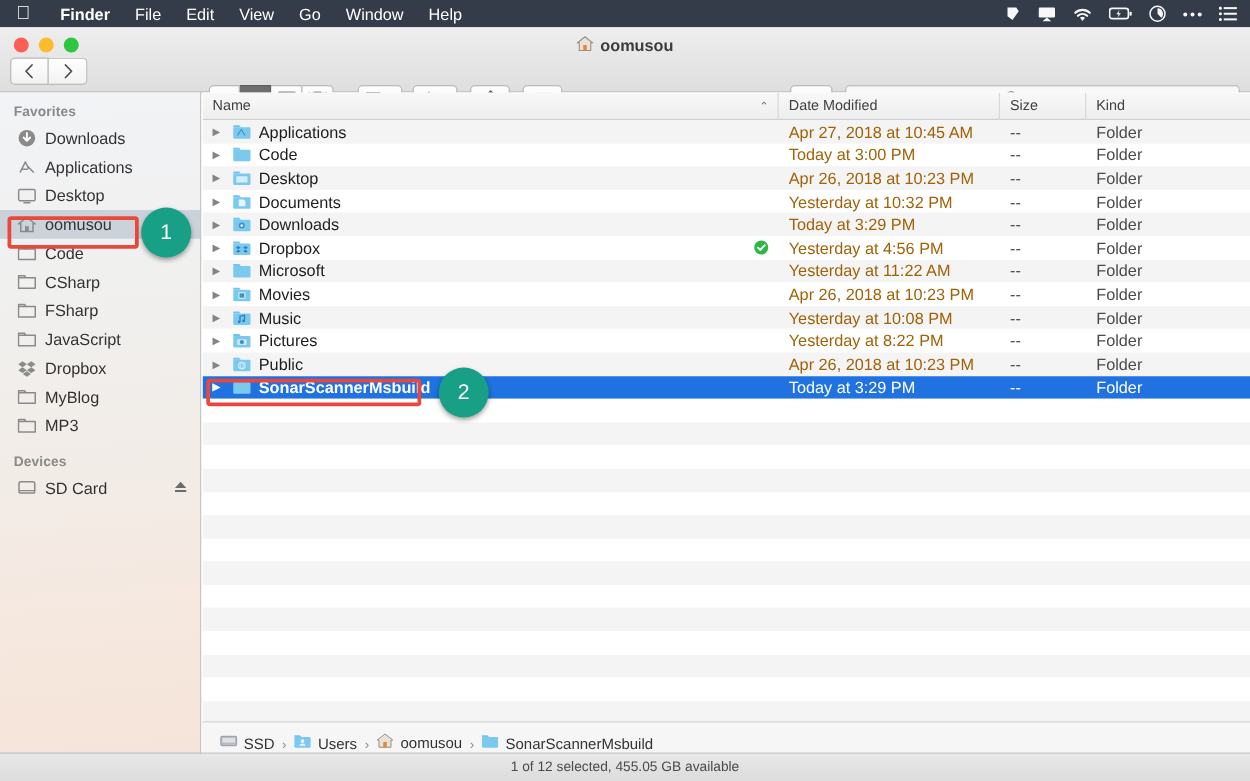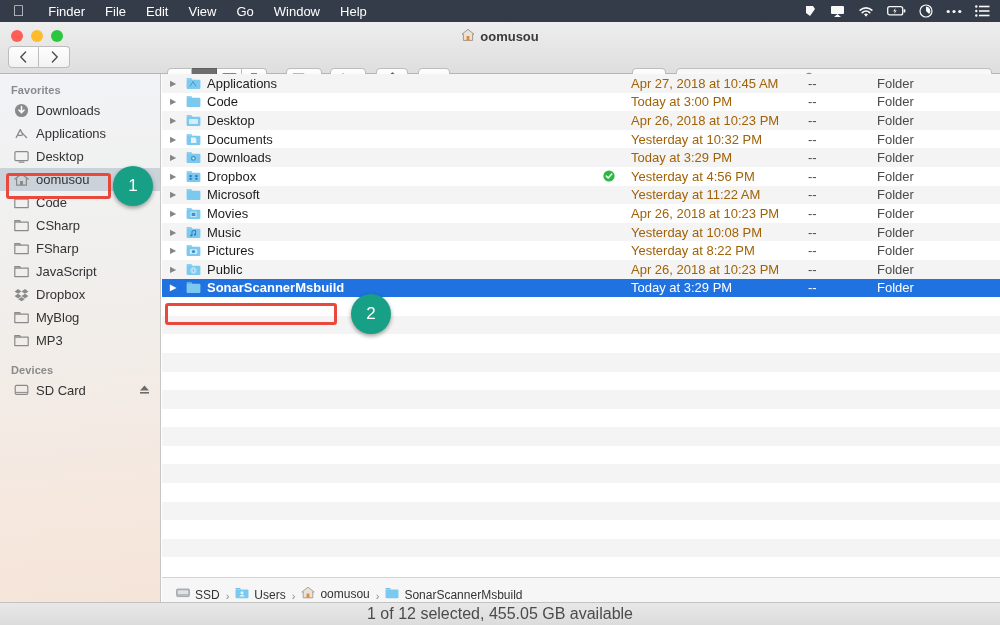--- a/index.html
+++ b/index.html
@@ -15,21 +15,21 @@
   
   .menubar {
     position:absolute; top:0; left:0; width:1000px; height:22px;
     background:#333c48;
     display:flex; align-items:center;
     color:#ffffff; font-size:13px;
   }
   .menubar-left { display:flex; align-items:center; }
   .apple-logo { padding:0 14px 0 13px; font-size:15px; line-height:1; position:relative; top:-1px; }
   .menu-item { padding:0 10px; white-space:nowrap; }
-  .menu-item.bold { font-weight:normal; }
+  .menu-item.bold { font-weight:bold; }
   .menubar-right { margin-left:auto; display:flex; align-items:center; padding-right:10px; gap:13px; }
   .mb-icon { display:flex; align-items:center; justify-content:center; opacity:.97; }
 
   
   .window { position:absolute; top:22px; left:0; width:1000px; height:603px; background:#fff; }
 
   
   .titlebar {
     position:absolute; top:0; left:0; width:1000px; height:52px;
     background:linear-gradient(180deg,#eeeeee 0%, #dedede 100%);
@@ -150,21 +150,21 @@
     font-size:12px; color:#333;
   }
   .crumb { display:flex; align-items:center; gap:5px; }
   .crumb-sep { color:#8a8a8a; font-size:11px; padding:0 1px; }
 
   .statusbar {
     position:absolute; left:0; top:580px; width:1000px; height:23px;
     background:linear-gradient(180deg,#e8e8e8,#dcdcdc);
     border-top:1px solid #c2c2c2;
     display:flex; align-items:center; justify-content:center;
-    font-size:16px; color:#4b4b4b;
+    font-size:11px; color:#4b4b4b;
   }
 
   
   .annot-box {
     position:absolute; border:3px solid #ea483c; border-radius:3px;
     pointer-events:none;
   }
   #annot-box-sidebar { left:6px; top:173px; width:105px; height:26px; }
   #annot-box-row     { left:165px; top:303px; width:172px; height:22px; }
   .annot-badge {
@@ -497,20 +497,35 @@
           <svg width="11" height="11" viewBox="0 0 11 11">
               <path d="M5.5 1.4 L10 6.4 L1 6.4 Z" fill="#6b6b6b"></path>
               <rect x="1" y="8" width="9" height="1.6" fill="#6b6b6b"></rect>
             </svg>
         </span>
       </div>
     </div>
 
     <div class="filelist">
 
+      <div class="col-head">
+        <div class="ch name">
+          <span>Name</span>
+          <span class="sortcaret">⌃</span>
+        </div>
+        <div class="ch date">
+          <span>Date Modified</span>
+        </div>
+        <div class="ch size">
+          <span>Size</span>
+        </div>
+        <div class="ch kind">
+          <span>Kind</span>
+        </div>
+      </div>
 
       <div class="row odd">
         <div class="cell c-name">
           <span class="disclosure">▶</span>
           <span class="f-icon">
             <svg width="15" height="13" viewBox="0 0 15 13">
                 <path d="M0.6 2.8 L0.6 1.2 L5.4 1.2 L6.6 2.8 Z" fill="#6fc3ee"></path>
                 <rect x="0.6" y="2.8" width="13.8" height="9.2" rx="1" fill="#7cc9f0"></rect>
                 <path d="M4 9.4 L7 4.6 L10 9.4" stroke="#3f91c2" stroke-width="0.9" fill="none"></path>
               </svg>

